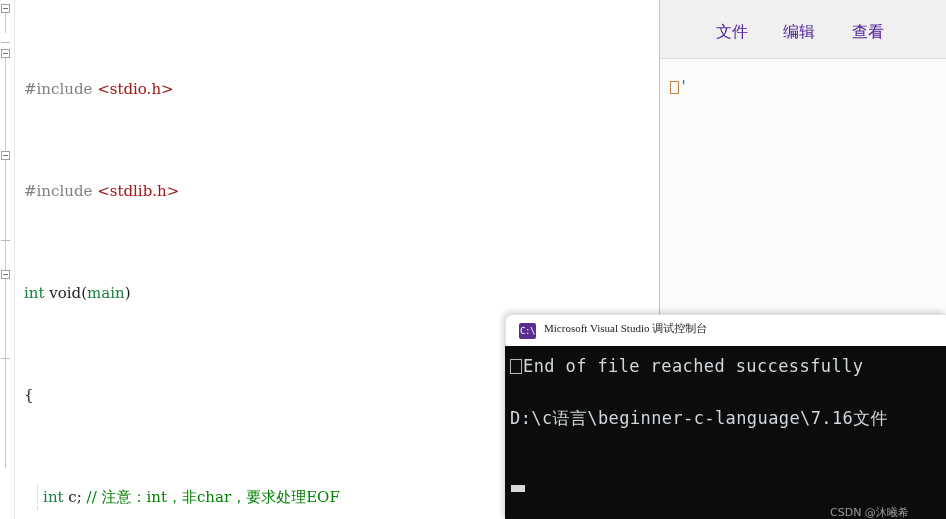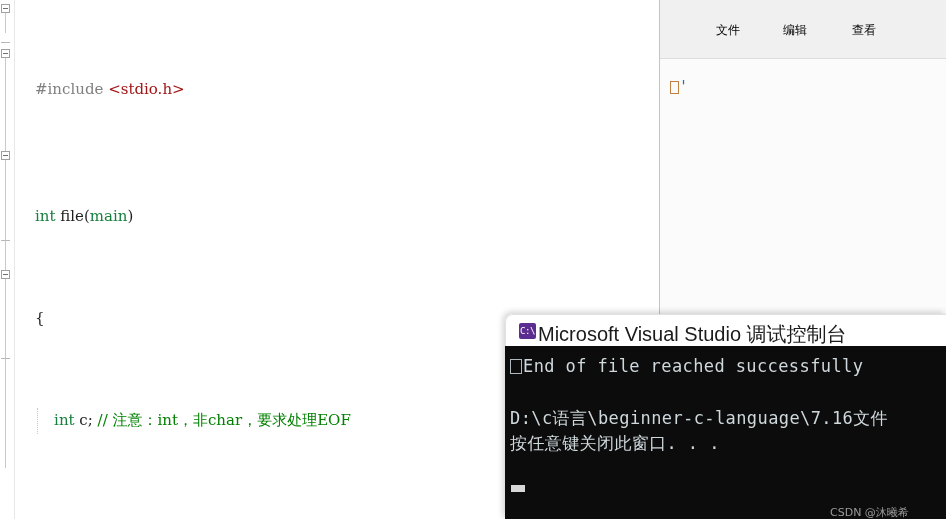--- a/index.html
+++ b/index.html
@@ -64,21 +64,21 @@
     width: 646px;
     font-family: "DejaVu Serif", "Liberation Serif", serif;
     font-size: 15px;
     line-height: 25.5px;
     white-space: pre;
     color: #1f1f1f;
   }
   .ln {
     height: 25.5px;
     position: relative;
-    padding-left: 21px;
+    padding-left: 10px;
   }
   
   .guide {
     position: absolute;
     top: 0; bottom: 0;
     width: 0;
     border-left: 1px dotted #c8c8c8;
   }
   .g1 { left: 23px; }
 
@@ -115,22 +115,22 @@
     position: absolute;
     left: 0; top: 0;
     width: 286px; height: 58px;
     background: #f0f0f0;
     border-bottom: 1px solid #dcdcdc;
   }
   .np-menu-item {
     position: absolute;
     top: 22px;
     font-family: "DejaVu Sans", "Liberation Sans", sans-serif;
-    font-size: 12px;
-    color: #000000;
+    font-size: 16px;
+    color: #4c1d95;
     cursor: default;
   }
   #np-file { left: 56px; }
   #np-edit { left: 123px; }
   #np-view { left: 192px; }
 
   #notepad-body {
     position: absolute;
     left: 0; top: 59px;
     width: 286px; height: 460px;
@@ -180,23 +180,23 @@
     border-radius: 2px;
     color: #ffffff;
     font-family: "DejaVu Sans Mono", "Liberation Mono", monospace;
     font-size: 9px;
     line-height: 16px;
     text-align: center;
     letter-spacing: -0.5px;
   }
   #console-title {
     position: absolute;
-    left: 32px; top: 6px;
-    font-family: Liberation Sans, sans-serif;
-    font-size: 20px;
+    left: 38px; top: 6px;
+    font-family: Liberation Serif, serif;
+    font-size: 11px;
     color: #1b1b1b;
     white-space: nowrap;
   }
   #console-body {
     position: absolute;
     left: 0; top: 32px;
     width: 441px; height: 173px;
     background: #0c0c0c;
     overflow: hidden;
   }
@@ -252,22 +252,23 @@
     <div class="fold-tick" style="top:240px;"></div>
 
     <div class="fold-box" style="top:270px;"></div>
     <div class="fold-tick" style="top:358px;"></div>
   </div>
 
   <div id="code">
 
     <div class="ln"><span class="pp">#include</span><span class="pl"> </span><span class="hdr">&lt;stdio.h&gt;</span></div>
 
-
-    <div class="ln"><span class="k">int</span><span class="pl"> </span><span class="pl">file</span><span class="pl">(</span><span class="k">main</span><span class="pl">)</span></div>
+    <div class="ln"><span class="pp">#include</span><span class="pl"> </span><span class="hdr">&lt;stdlib.h&gt;</span></div>
+
+    <div class="ln"><span class="k">int</span><span class="pl"> </span><span class="pl">void</span><span class="pl">(</span><span class="k">main</span><span class="pl">)</span></div>
 
     <div class="ln"><span class="pl">{</span></div>
 
     <div class="ln"><span class="guide g1"></span>    <span class="k">int</span> <span class="pl">c</span><span class="pl">;</span> <span class="cm">// 注意：int，非char，要求处理EOF</span></div>
 
     
 
     
 
     
@@ -319,17 +320,16 @@
 </div>
 
 <div id="console">
   <div id="console-titlebar">
     <div id="console-icon">C:\</div>
     <div id="console-title">Microsoft Visual Studio 调试控制台</div>
   </div>
   <div id="console-body">
     <div class="con-line" id="con-l1"><span class="con-tofu"></span><span>End of file reached successfully</span></div>
     <div class="con-line" id="con-l2">D:\c语言\beginner-c-language\7.16文件</div>
-    <div class="con-line" id="con-l3">按任意键关闭此窗口. . .</div>
     <div id="con-cursor"></div>
     <div id="watermark">CSDN @沐曦希</div>
   </div>
 </div>
 
 </body></html>

